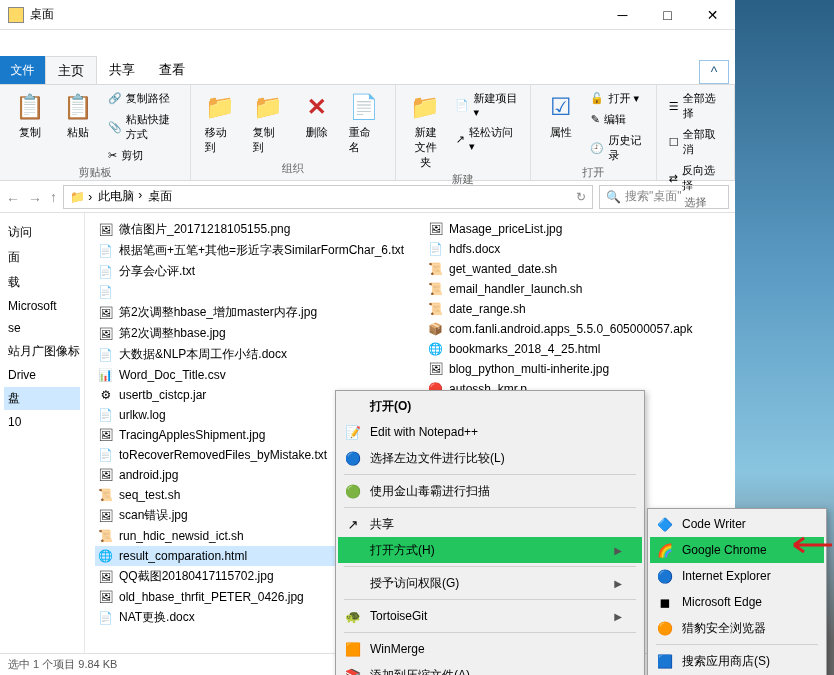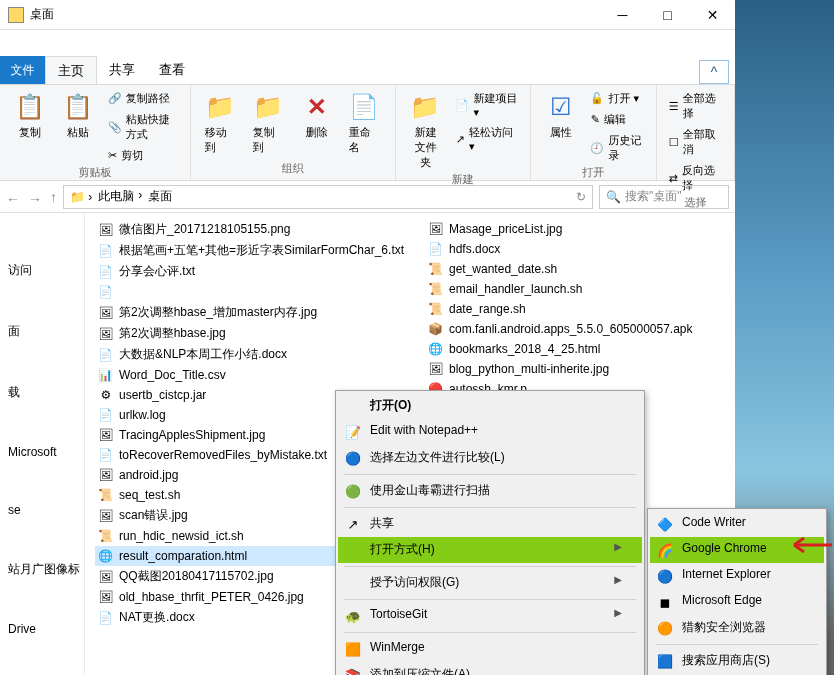--- a/index.html
+++ b/index.html
@@ -27,33 +27,33 @@
     .col { display: flex; flex-direction: column; gap: 2px; }
     
     .addr { height: 32px; display: flex; align-items: center; padding: 4px 6px; gap: 6px; border-bottom: 1px solid #e0e0e0; }
     .addr .nav { display: flex; gap: 8px; color: #8a8a8a; font-size: 14px; }
     .addr .path { flex: 1; height: 24px; border: 1px solid #ccc; display: flex; align-items: center; padding: 0 6px; font-size: 12px; gap: 6px; }
     .addr .pseg { display: flex; align-items: flex-start; gap: 4px; }
     .addr .search { width: 130px; height: 24px; border: 1px solid #ccc; font-size: 12px; padding: 0 6px; color: #888; display: flex; align-items: center; gap: 4px; }
     
     .content { flex: 1; display: flex; }
     .navpane { width: 85px; border-right: 1px solid #e8e8e8; padding: 8px 4px; font-size: 12px; }
-    .navpane .ni { padding: 3px 4px; margin-bottom: 2px; white-space: nowrap; overflow: hidden; margin-top: 38px; }
+    .navpane .ni { padding: 3px 4px; margin-bottom: 2px; white-space: nowrap; overflow: hidden; }
     .navpane .ni.sel { background: #cde8ff; }
     .fileview { flex: 1; padding: 6px 10px; font-size: 12px; display: flex; flex-direction: row; gap: 20px; }
     .fcol { display: flex; flex-direction: column; width: 310px; }
     .fitem { display: flex; align-items: center; gap: 5px; padding: 2px 3px; white-space: nowrap; }
     .fitem.sel { background: #cde8ff; }
     .fitem .fi { width: 16px; height: 16px; flex-shrink: 0; display: inline-flex; align-items: center; justify-content: center; font-size: 12px; }
     
     .statusbar { height: 22px; border-top: 1px solid #e0e0e0; display: flex; align-items: center; padding: 0 8px; font-size: 11px; color: #555; }
     
     .ctxmenu { position: absolute; background: #f0f0f0; border: 1px solid #a0a0a0; box-shadow: 2px 2px 6px rgba(0,0,0,0.25); font-size: 12px; padding: 2px; }
-    .ctxmenu .mi { display: flex; padding: 4px 20px 4px 6px; gap: 8px; white-space: nowrap; }
-    .ctxmenu .mi.sel { background: #84cc16; }
+    .ctxmenu .mi { display: flex; align-items: center; padding: 4px 20px 4px 6px; gap: 8px; white-space: nowrap; }
+    .ctxmenu .mi.sel { background: #22c55e; }
     .ctxmenu .mi .mic { width: 18px; height: 18px; display: inline-flex; align-items: center; justify-content: center; font-size: 13px; }
     .ctxmenu .sep { height: 1px; background: #d0d0d0; margin: 3px 6px; }
     .ctxmenu .mi .arrow { margin-left: auto; color: #555; font-size: 10px; }
     
     .ctx1 { left: 335px; top: 390px; width: 310px; }
     .ctx2 { left: 647px; top: 508px; width: 180px; }
     
     .redarrow { position: absolute; left: 786px; top: 536px; }
     .redarrow svg { display: block; }
     

